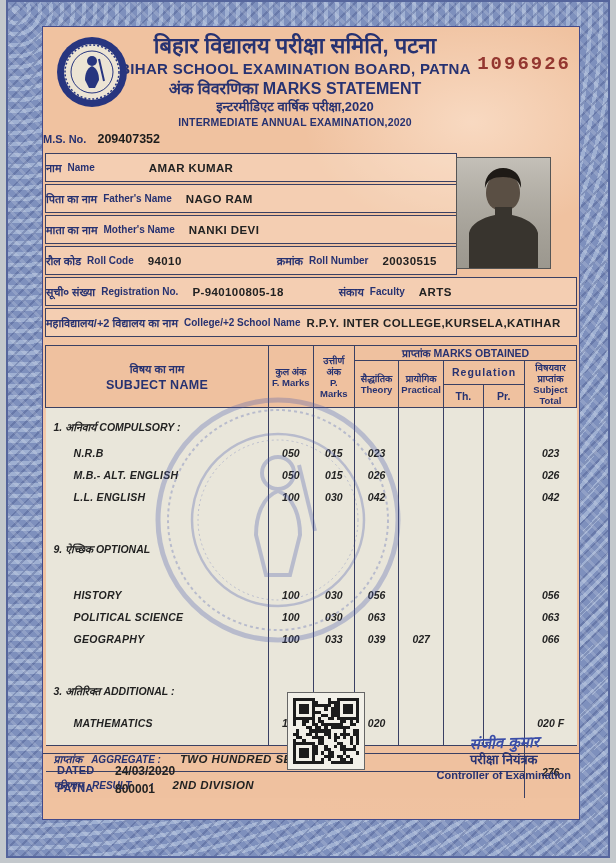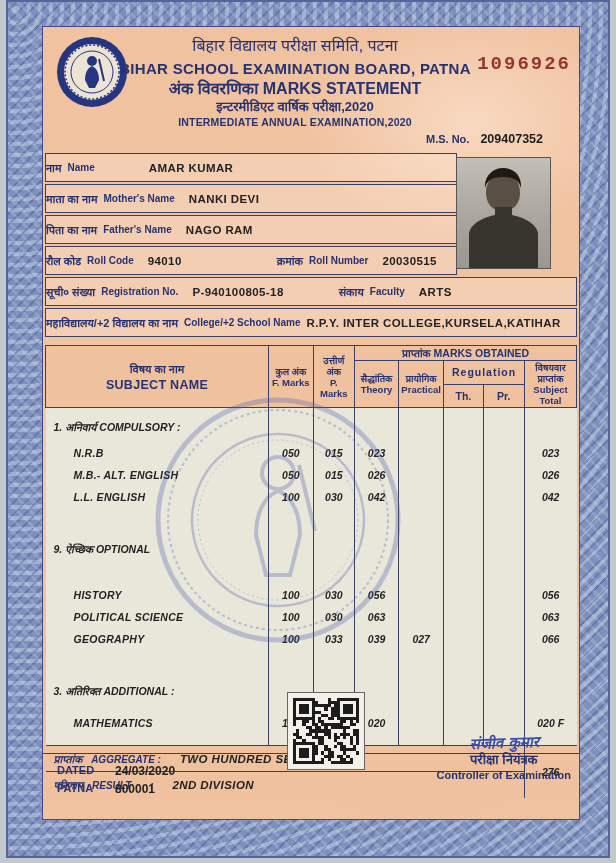--- a/index.html
+++ b/index.html
@@ -29,26 +29,26 @@
   }
   
   .header { position:relative; height:124px; padding-top:6px; }
   .emblem { position:absolute; left:12px; top:8px; width:74px; height:74px; }
   .serial {
     position:absolute; right:8px; top:26px;
     font-family:"Liberation Mono", monospace; font-size:19px; letter-spacing:2px;
     color:#943730; font-weight:bold;
   }
   .titles { text-align:center; padding-left:58px; padding-right:90px; }
-  .t-hi   { font-size:16px; font-weight:normal; color:#273271; line-height:26px; white-space:nowrap; }
+  .t-hi   { font-size:22px; font-weight:bold; color:#273271; line-height:26px; white-space:nowrap; }
   .t-en   { font-size:15px; font-weight:bold; color:#273271; line-height:19px; letter-spacing:.3px;}
   .t-sub  { font-size:16px; font-weight:bold; color:#273271; line-height:21px; }
   .t-exh  { font-size:13px; font-weight:bold; color:#273271; line-height:16px; }
   .t-exe  { font-size:10.5px; font-weight:bold; color:#273271; line-height:14px; letter-spacing:.2px;}
-  .ms-line { text-align:right; padding-right:36px; margin-top:3px; font-size:11px; color:#273271; font-weight:bold;}
+  .ms-line { text-align:left; padding-right:36px; margin-top:3px; font-size:11px; color:#273271; font-weight:bold;}
   .ms-line .val { color:#1d1d1d; font-size:12.5px; margin-left:8px; }
   
   .form { position:relative; padding:2px 2px 0 2px; height:190px; }
   .frow {
     border:1px solid #3a4063; height:29px; margin-bottom:2px;
     display:flex; align-items:center; background:rgba(255,244,233,.25);
   }
   .frow.narrow { width:412px; }
   .lab-hi { font-size:11px; color:#273271; font-weight:bold; margin-right:6px; white-space:nowrap;}
   .lab-en { font-size:10px; color:#273271; font-weight:bold; margin-right:14px; white-space:nowrap;}
@@ -141,28 +141,28 @@
       </div>
     </div>
 
     <div class="form">
       <div class="frow narrow">
         <span class="lab-hi">नाम</span>
         <span class="lab-en">Name</span>
         <span class="fval" style="margin-left:40px">AMAR KUMAR</span>
       </div>
       <div class="frow narrow">
+        <span class="lab-hi">पिता का नाम</span>
+        <span class="lab-en">Father's Name</span>
+        <span class="fval">NAGO RAM</span>
+      </div>
+      <div class="frow narrow">
         <span class="lab-hi">माता का नाम</span>
         <span class="lab-en">Mother's Name</span>
         <span class="fval">NANKI DEVI</span>
-      </div>
-      <div class="frow narrow">
-        <span class="lab-hi">पिता का नाम</span>
-        <span class="lab-en">Father's Name</span>
-        <span class="fval">NAGO RAM</span>
       </div>
       <div class="frow narrow">
         <span class="lab-hi">रौल कोड</span>
         <span class="lab-en">Roll Code</span>
         <span class="fval">94010</span>
         <span class="pair2">
           <span class="lab-hi">क्रमांक</span>
           <span class="lab-en">Roll Number</span>
           <span class="fval">20030515</span>
         </span>

